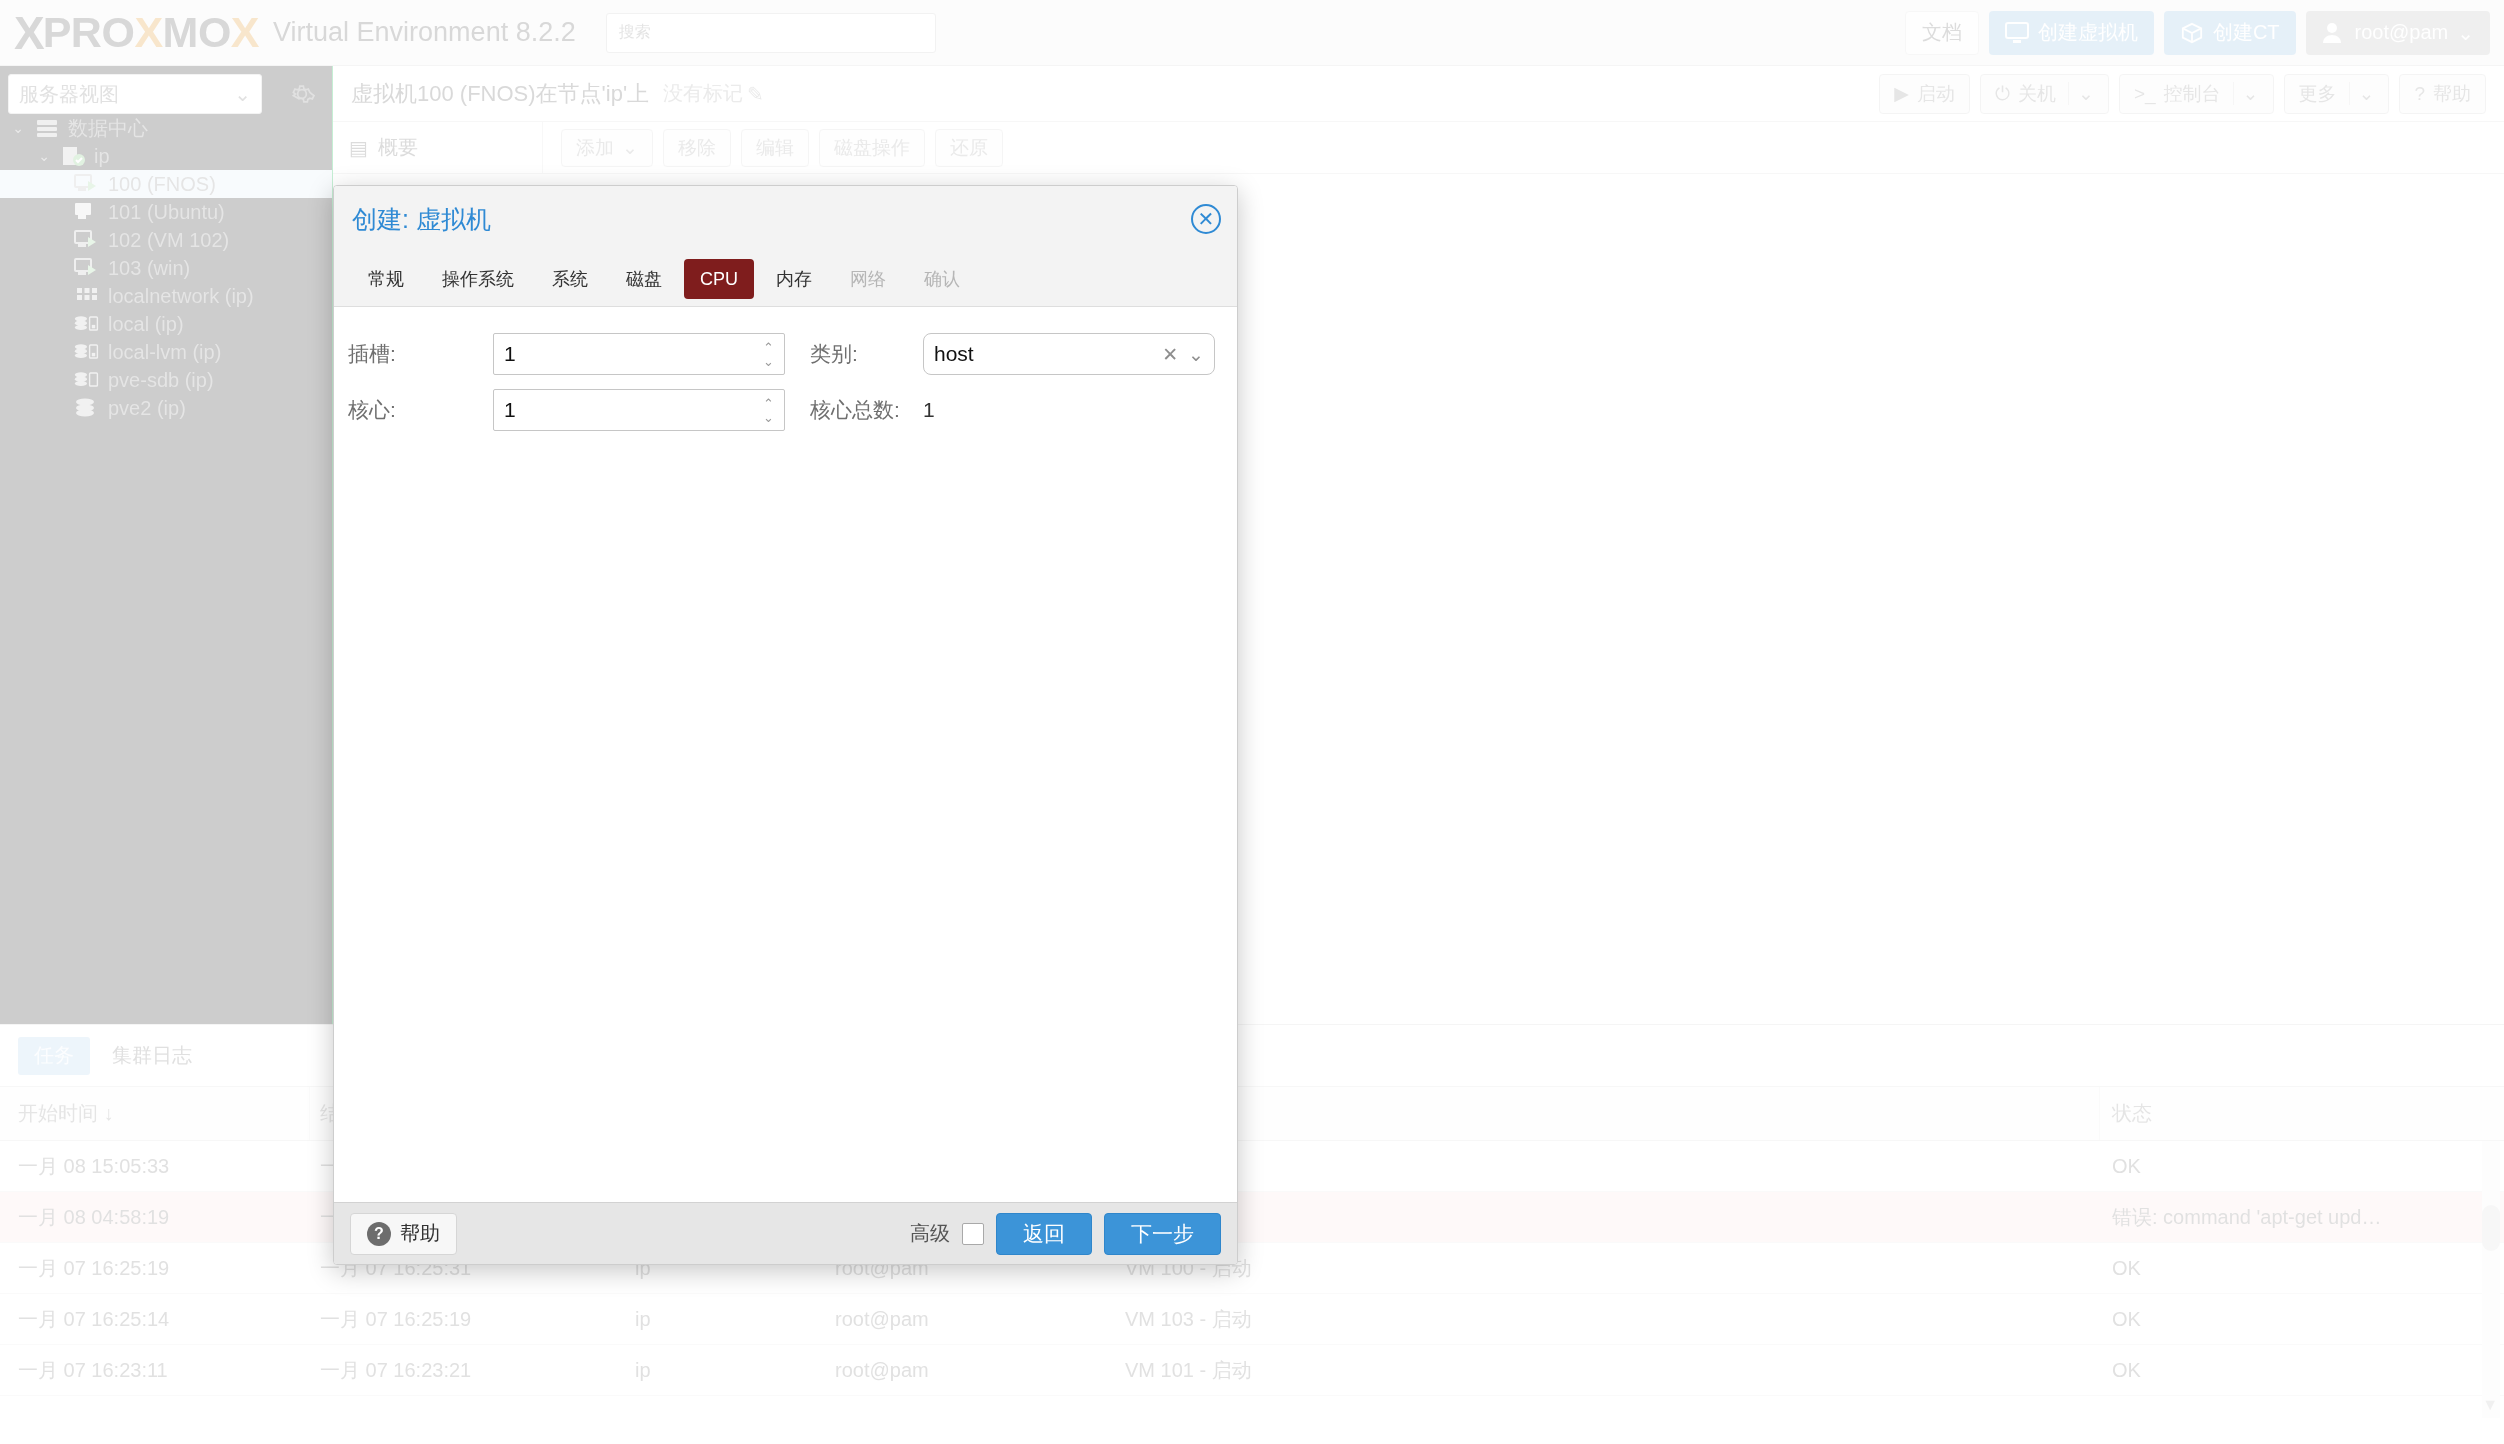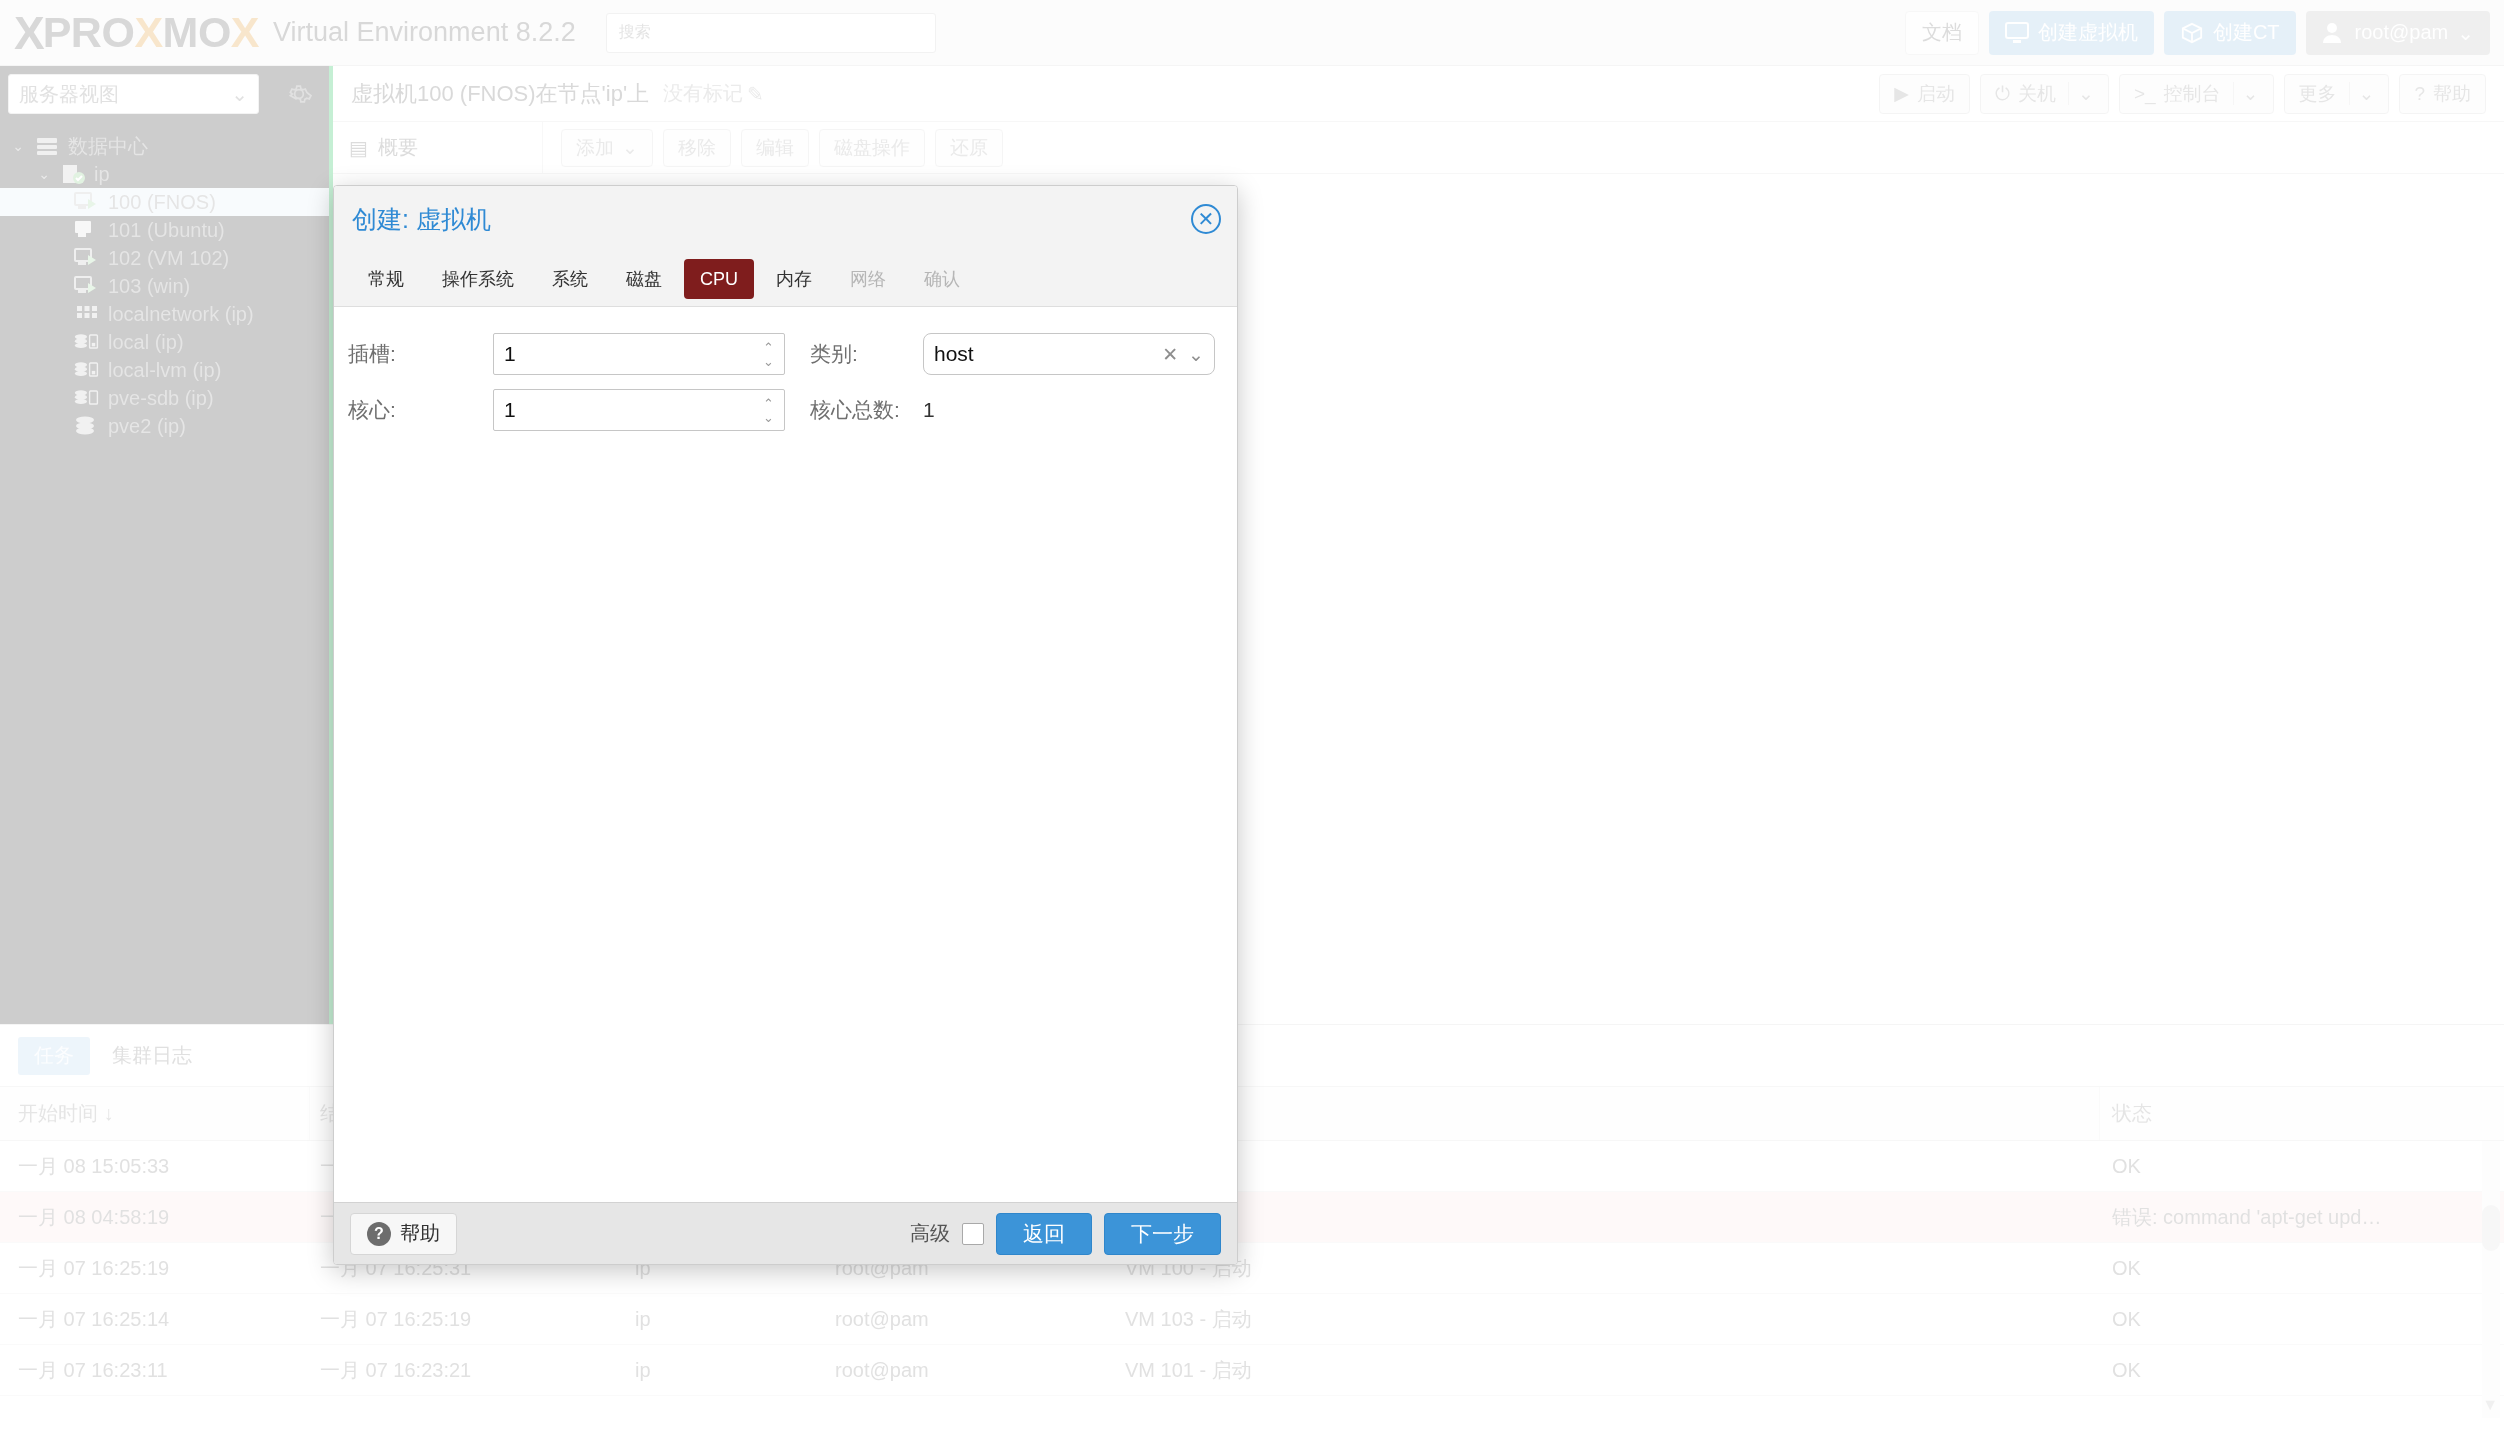--- a/index.html
+++ b/index.html
@@ -36,33 +36,33 @@
     padding:0 16px; font-size:20px; color:#fff; background:#9fc9e8; border:none;
     white-space:nowrap;
   }
   .hbtn.light { background:#fdfdfd; color:#7a7a7a; border:1px solid #e3e3e3; }
   .hbtn.user { background:#c4c4c4; }
   .hicon { width:24px; height:22px; display:inline-block; position:relative; }
 
   
   .sidebar {
     position:absolute; left:0; top:66px; width:333px; bottom:0;
-    background:#404040; border-right:4px solid #22c55e;
+    background:#404040; border-right:1px solid #22c55e;
   }
   .view-select {
     margin:8px 8px 0 8px; height:40px; background:#fff; border:1px solid #d4d4d4;
     border-radius:3px; display:flex; align-items:center; padding:0 10px;
     font-size:20px; color:#8d8d8d; position:relative; width:calc(100% - 78px);
   }
   .view-select .chev { margin-left:auto; }
   .gear-btn {
     position:absolute; right:8px; top:8px; width:44px; height:40px;
     display:flex; align-items:center; justify-content:center; color:#8d8d8d;
   }
-  .tree { margin-top:18px; font-size:20px; color:#9c9c9c; }
+  .tree { font-size:20px; color:#9c9c9c; }
   .tree-row {
     display:flex; align-items:center; height:28px; padding:0 0 0 10px; gap:8px;
     white-space:nowrap;
   }
   .tree-row.sel { background:#e8f2fb; }
   .tree-row .twisty { width:16px; text-align:center; font-size:14px; color:#b0b0b0; }
   .tree-row .ticon { width:26px; height:22px; display:flex; align-items:center; justify-content:center; }
   .indent1 { padding-left:10px; }
   .indent2 { padding-left:36px; }
   .indent3 { padding-left:74px; }

